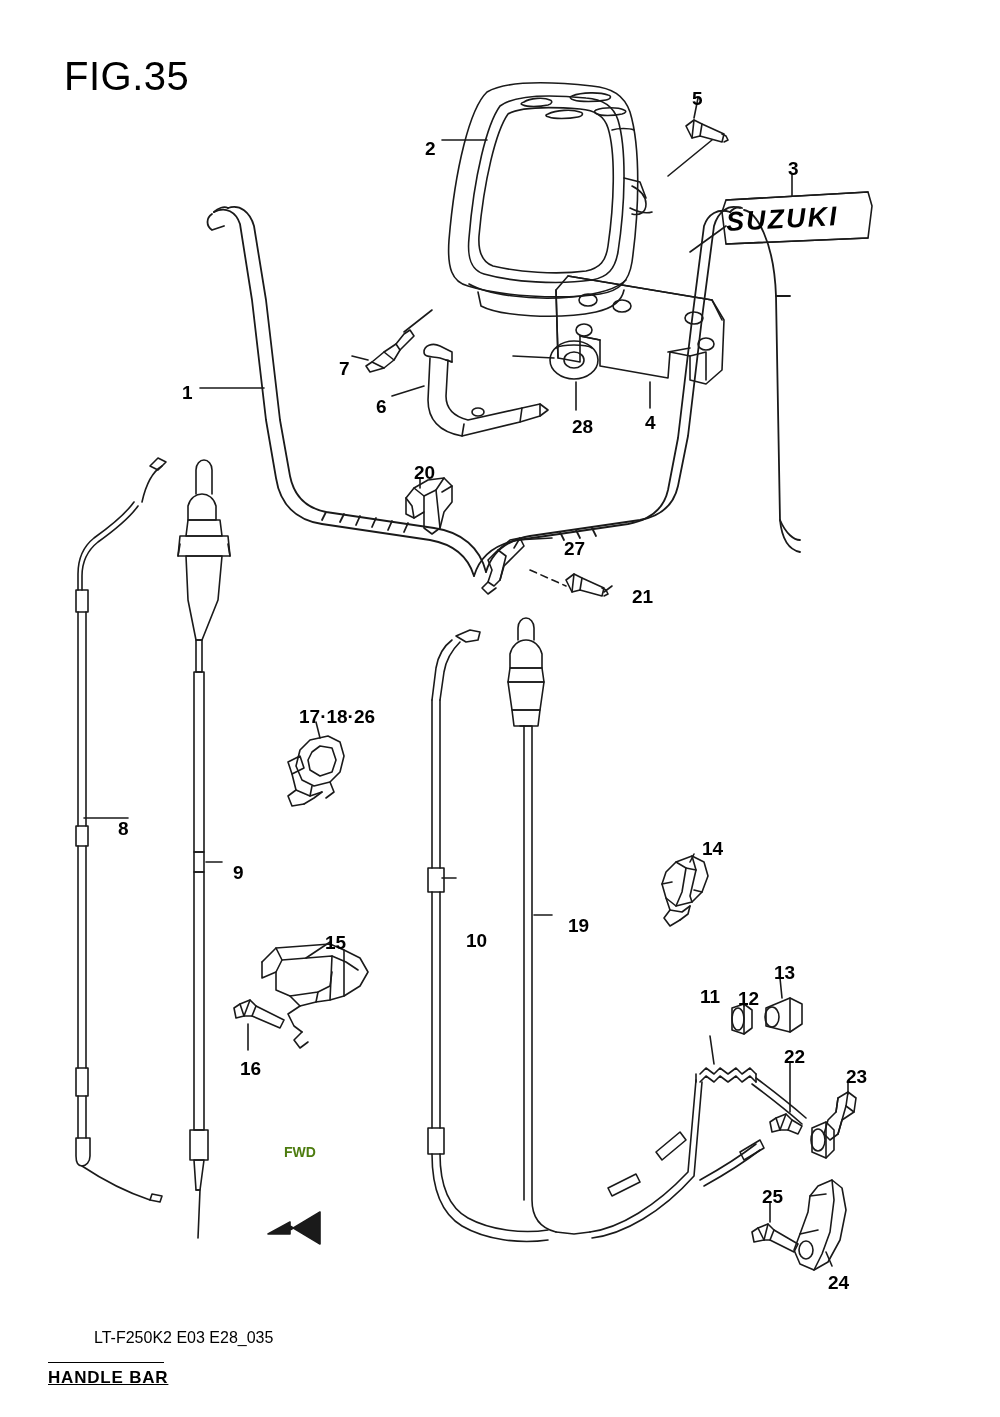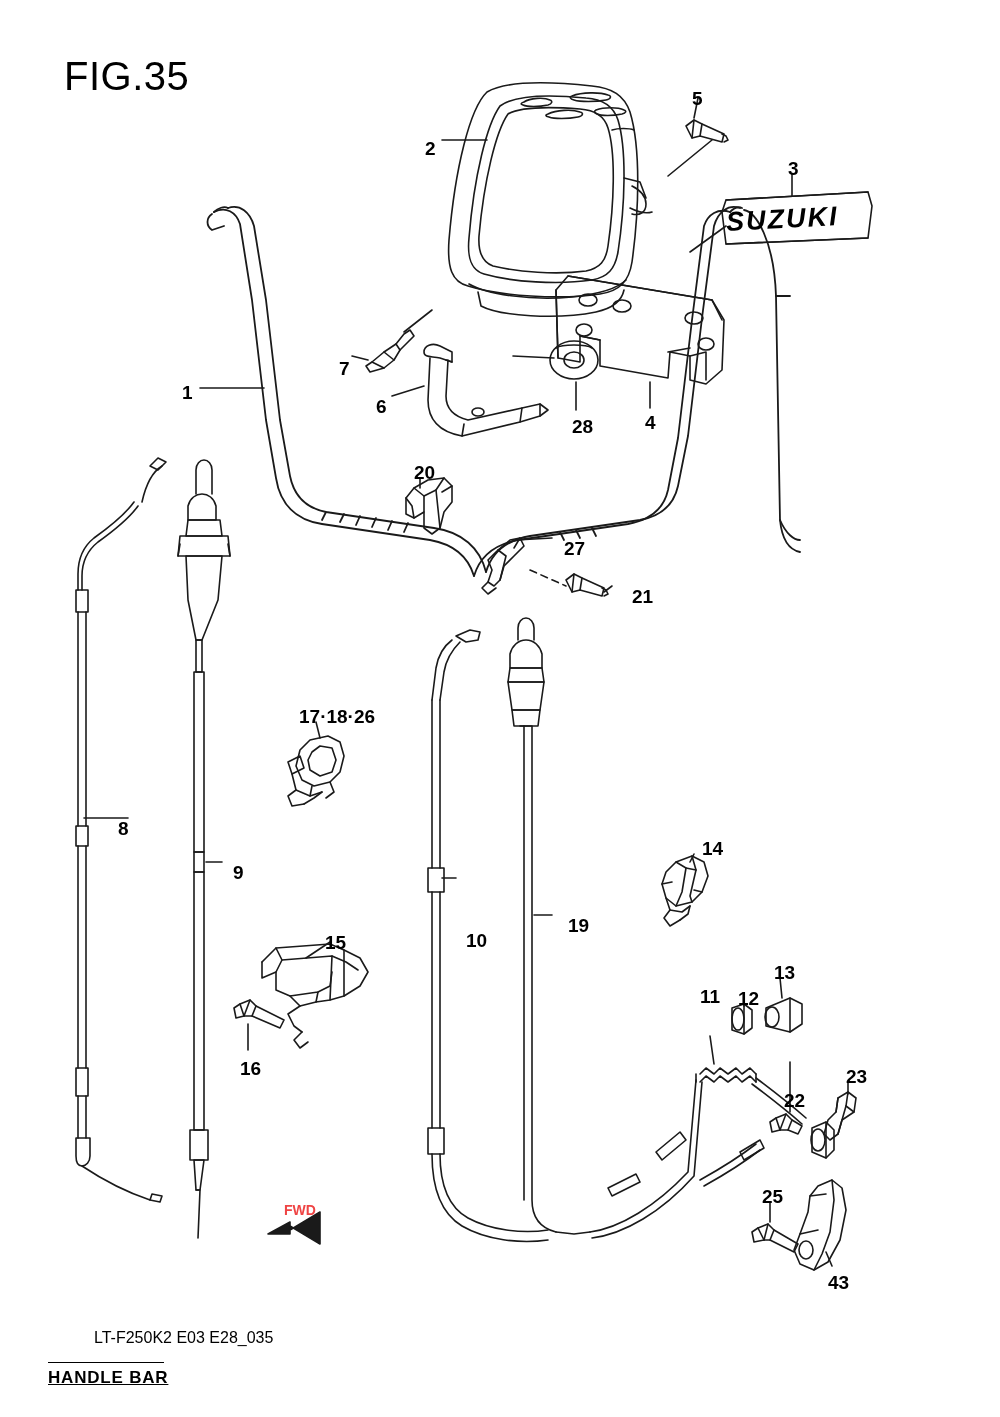--- a/index.html
+++ b/index.html
@@ -421,21 +421,21 @@
       <path d="M770,1202 L770,1222"></path>
 
       <g>
         <path d="M268,1234 L290,1222 L290,1230 L320,1212 L320,1244 L290,1226 L290,1234 Z" fill="#1a1a1a" stroke="#1a1a1a"></path>
       </g>
     </g>
   </svg>
 
   <div class="brand" style="left:726px; top:204px;">SUZUKI</div>
 
-  <div class="callout" style="left:284px; top:1202px; font-size:14px; color:#ef4444;">FWD</div>
+  <div class="callout" style="left:284px; top:1144px; font-size:14px; color:#4d7c0f;">FWD</div>
 
   <div id="callouts">
       <div class="callout" style="left: 182px; top: 382px;">1</div>
       <div class="callout" style="left: 425px; top: 138px;">2</div>
       <div class="callout" style="left: 788px; top: 158px;">3</div>
       <div class="callout" style="left: 645px; top: 412px;">4</div>
       <div class="callout" style="left: 692px; top: 88px;">5</div>
       <div class="callout" style="left: 376px; top: 396px;">6</div>
       <div class="callout" style="left: 339px; top: 358px;">7</div>
       <div class="callout" style="left: 118px; top: 818px;">8</div>
@@ -444,23 +444,23 @@
       <div class="callout" style="left: 700px; top: 960px; margin-top: 26px;">11</div>
       <div class="callout" style="left: 738px; top: 988px;">12</div>
       <div class="callout" style="left: 774px; top: 962px;">13</div>
       <div class="callout" style="left: 686px; top: 838px; margin-left: 16px;">14</div>
       <div class="callout" style="left: 325px; top: 932px;">15</div>
       <div class="callout" style="left: 240px; top: 1058px; text-align: center;">16</div>
       <div class="callout" style="left: 283px; top: 706px; margin-left: 16px;">17·18·26</div>
       <div class="callout" style="left: 568px; top: 915px;">19</div>
       <div class="callout" style="left: 414px; top: 462px;">20</div>
       <div class="callout" style="left: 632px; top: 586px;">21</div>
-      <div class="callout" style="left: 784px; top: 1090px;">22</div>
+      <div class="callout" style="left: 784px; top: 1046px;">22</div>
       <div class="callout" style="left: 846px; top: 1066px;">23</div>
-      <div class="callout" style="left: 828px; top: 1272px;">43</div>
+      <div class="callout" style="left: 828px; top: 1272px;">24</div>
       <div class="callout" style="left: 762px; top: 1186px;">25</div>
       <div class="callout" style="left: 564px; top: 538px;">27</div>
       <div class="callout" style="left: 572px; top: 416px;">28</div>
     </div>
 
   <div id="footer">
     <div>LT-F250K2 E03 E28_035</div>
   </div>
   <div id="footer-rule"></div>
   <div style="position:absolute; left:48px; top:1368px; font-size:17px; font-weight:bold; letter-spacing:0.8px;text-decoration:underline;">HANDLE BAR</div>

